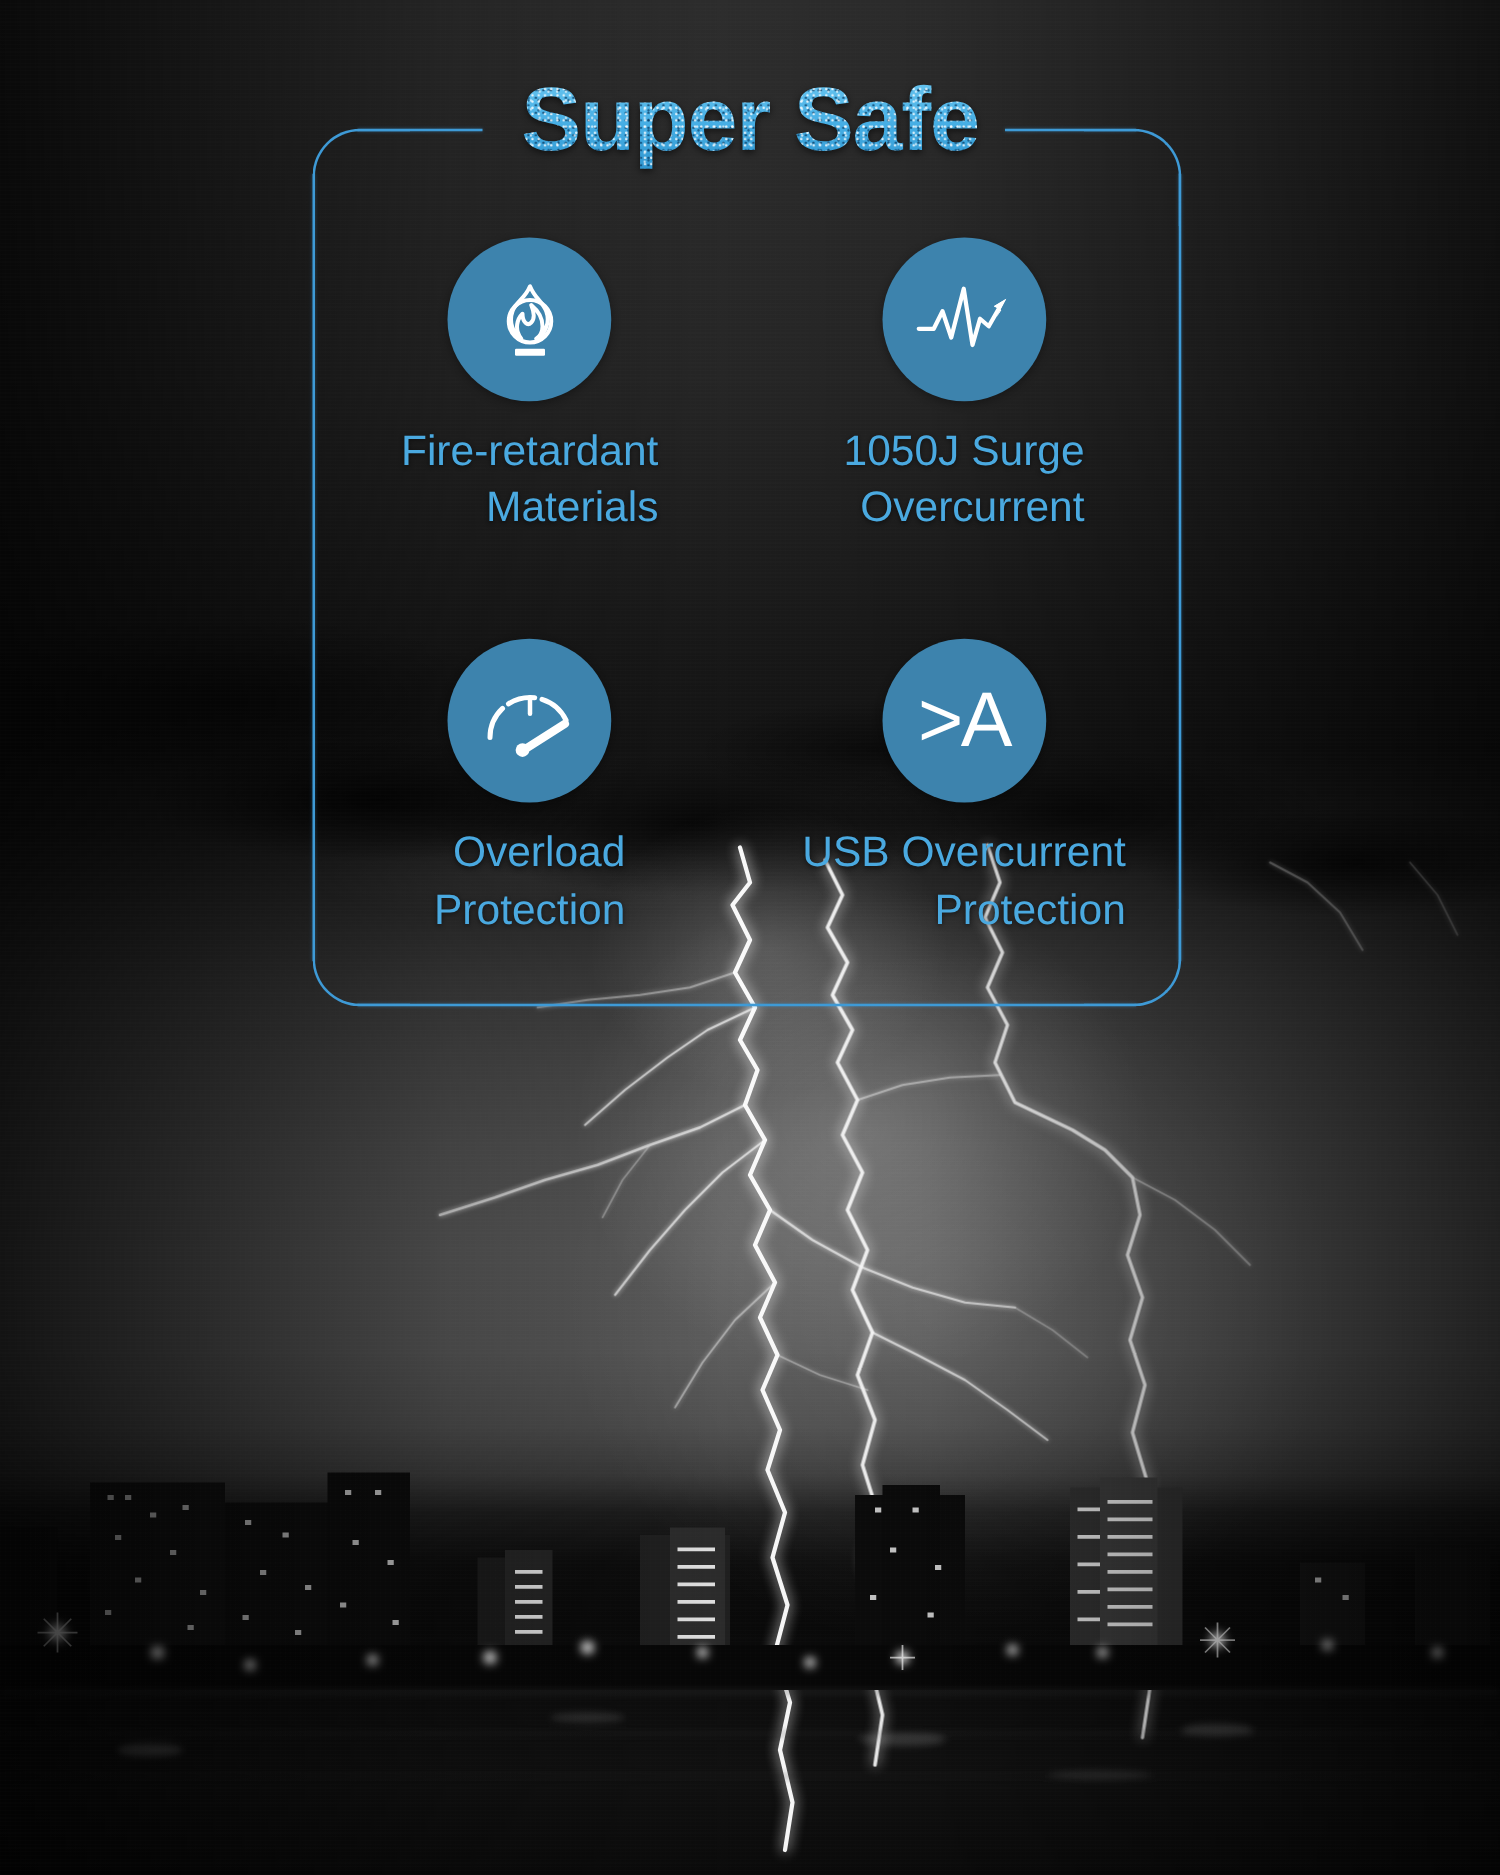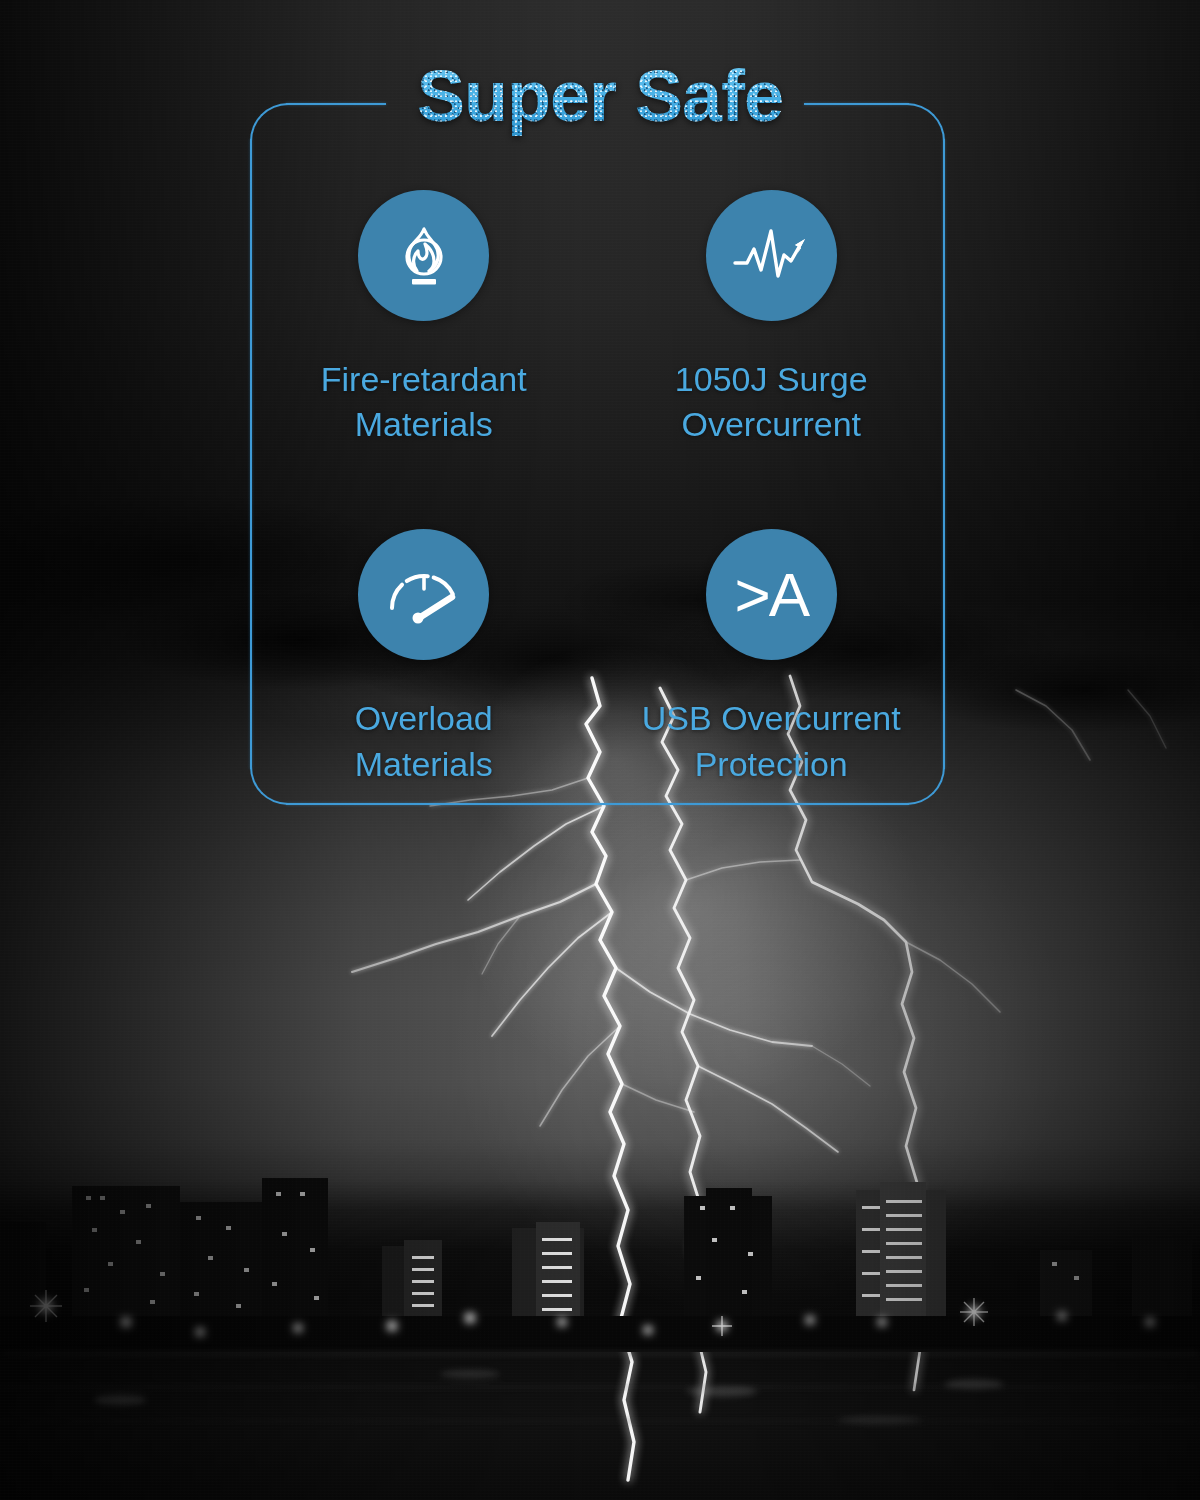--- a/index.html
+++ b/index.html
@@ -138,22 +138,22 @@
   .icon-circle {
     width: 131px; height: 131px;
     border-radius: 50%;
     background: #3d83ad;
     display: flex;
     align-items: center;
     justify-content: center;
     box-shadow: 0 2px 8px rgba(0,0,0,.35);
   }
   .feature-label {
-    margin-top: 36px;
-    text-align: center;
+    margin-top: 18px;
+    text-align: right;
     color: #4aa9e0;
     font-size: 34px;
     line-height: 1.33;
     white-space: pre-line;
     text-shadow: 0 1px 4px rgba(0,0,0,.55);
   }
   .amp-glyph {
     color: #ffffff;
     font-size: 62px;
     font-weight: 500;
@@ -396,21 +396,21 @@
     <div class="feature">
       <div class="icon-circle">
         <svg width="80" height="62" viewBox="0 0 80 62">
           <path d="M8,44 A32,32 0 0 1 72,44" fill="none" stroke="#ffffff" stroke-width="4" stroke-linecap="round" stroke-dasharray="26 6 22 6 26"></path>
           <line x1="40" y1="12" x2="40" y2="25" stroke="#ffffff" stroke-width="3.6" stroke-linecap="round"></line>
           <path d="M35,54 L68,33" stroke="#ffffff" stroke-width="6.5" stroke-linecap="round"></path>
           <circle cx="34" cy="54" r="5.5" fill="#ffffff"></circle>
         </svg>
       </div>
       <div class="feature-label">Overload
-Materials</div>
+Protection</div>
     </div>
 
     <div class="feature">
       <div class="icon-circle">
         <span class="amp-glyph">&gt;A</span>
       </div>
       <div class="feature-label">USB Overcurrent
 Protection</div>
     </div>
 

